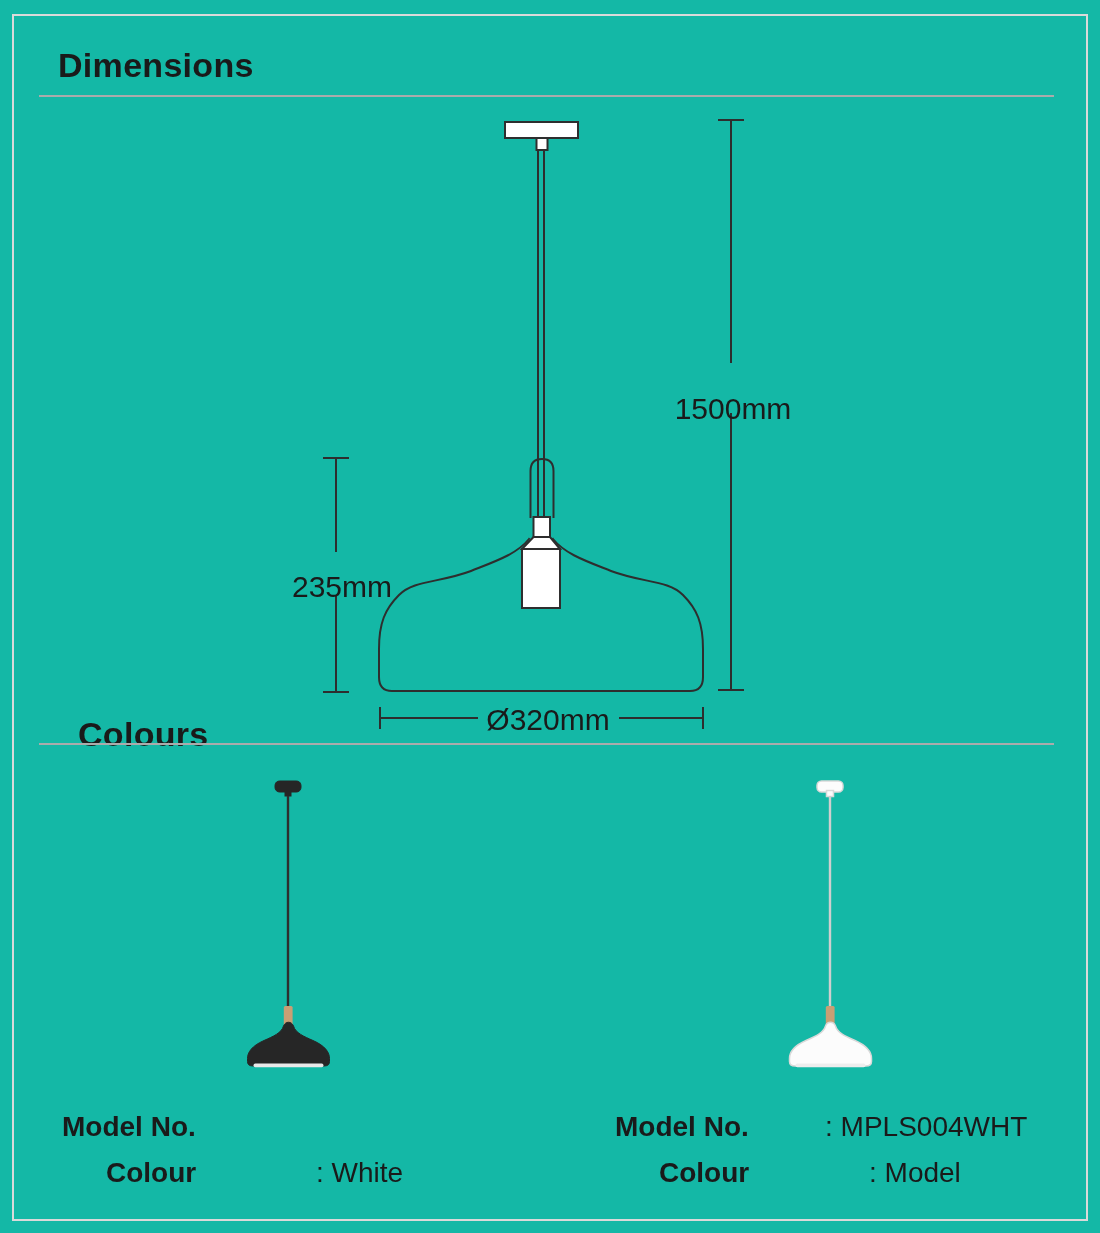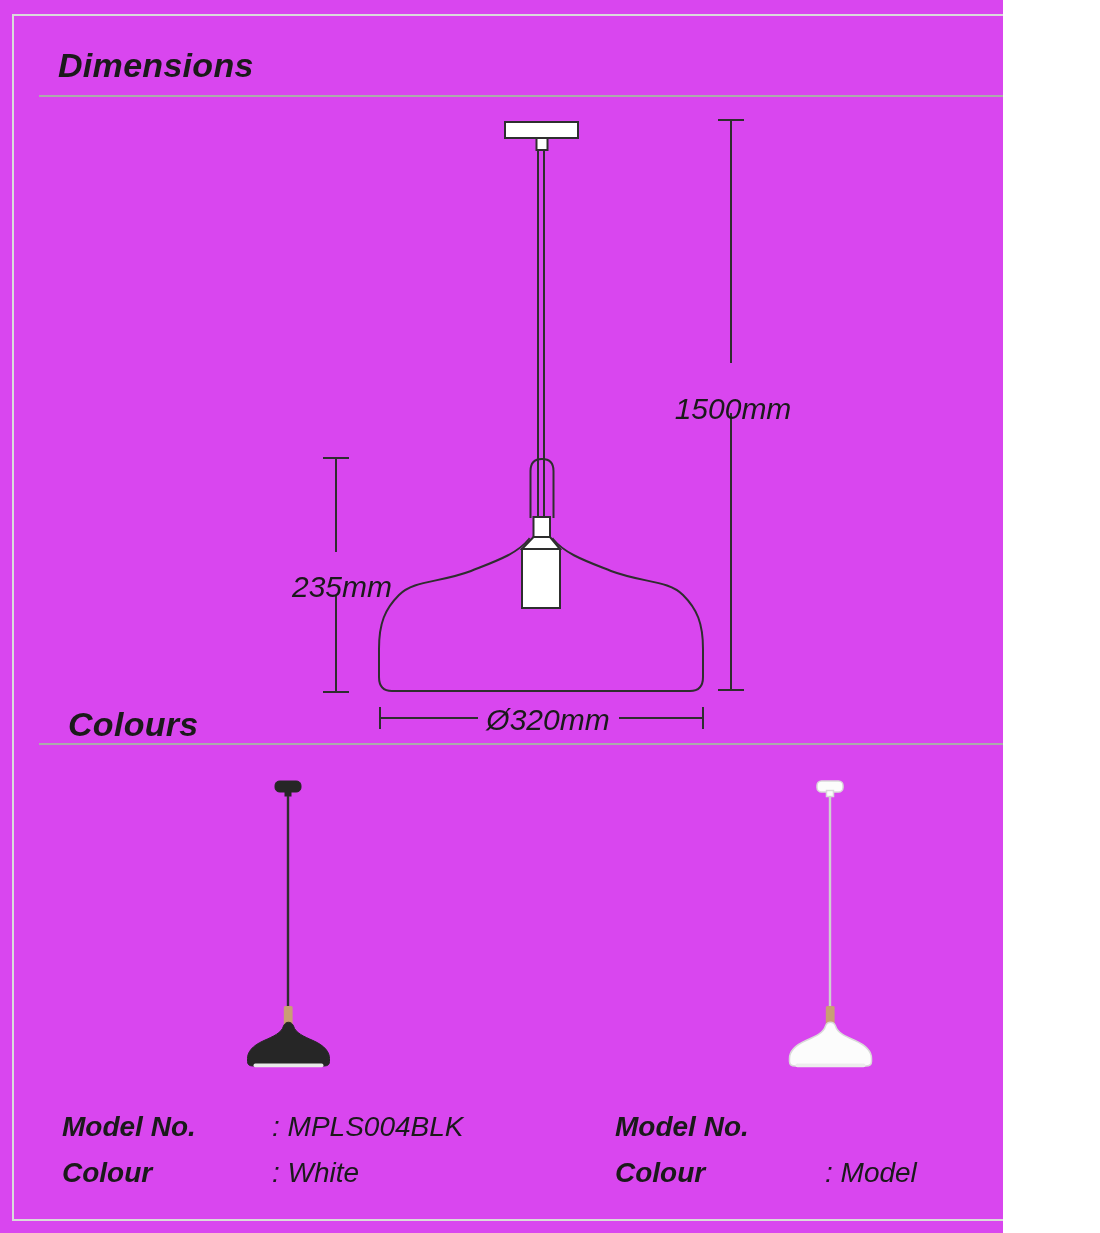--- a/index.html
+++ b/index.html
@@ -1,30 +1,30 @@
 <!DOCTYPE html>
 <html><head>
 <meta charset="utf-8">
 <style>
   html,body{margin:0;padding:0;background:#fff;}
   .stage{
-    position:relative;width:1003px;height:1233px;background:#d946ef;
-    font-family:"Liberation Sans",sans-serif;color:#1a1a1a;overflow:hidden;font-style:italic;
+    position:relative;width:1100px;height:1233px;background:#14b8a6;
+    font-family:"Liberation Sans",sans-serif;color:#1a1a1a;overflow:hidden;
   }
   .frame{position:absolute;left:12px;top:14px;width:1072px;height:1203px;border:2px solid #dadada;}
   .heading{position:absolute;font-size:34px;font-weight:bold;letter-spacing:.3px;line-height:1;}
   .rule{position:absolute;height:2px;background:#ababab;}
   .abs-svg{position:absolute;}
   .dim-label{
     position:absolute;transform:translate(-50%,-50%);
     font-size:30px;white-space:nowrap;line-height:1;
   }
   .spec{position:absolute;font-size:28px;line-height:33px;}
   .spec-row{display:flex;align-items:center;}
-  .spec-row + .spec-row{margin-top:13px;}
+  .spec-row + .spec-row{margin-top:13px;margin-left:44px;}
   .spec-label{width:210px;font-weight:bold;}
   .spec-value{font-weight:normal;white-space:nowrap;}
 </style>
 </head>
 <body>
 
 <div class="stage">
 
   <div class="frame"></div>
 
@@ -72,21 +72,21 @@
         <line x1="620" y1="718" x2="703" y2="718"></line>
         <line x1="703" y1="708" x2="703" y2="728"></line>
       </g>
     </g>
   </svg>
 
   <span class="dim-label" style="left:733px;top:409px;">1500mm</span>
   <span class="dim-label" style="left:342px;top:575px;margin-top:12px;">235mm</span>
   <span class="dim-label" style="left:548px;top:720px;">Ø320mm</span>
 
-  <h2 class="heading" style="left:62px;top:701px;margin:6px;">Colours</h2>
+  <h2 class="heading" style="left:62px;top:701px;margin:16px;">Colours</h2>
   <div class="rule" style="left:39px;top:743px;width:1015px;"></div>
 
   <svg class="abs-svg" style="left:240px;top:775px;" width="100" height="300" viewBox="0 0 100 300">
     <rect x="35" y="6" width="26" height="11" rx="4.5" fill="#262626" stroke="#262626"></rect>
     <rect x="44.5" y="15.5" width="7" height="6" fill="#262626"></rect>
     <rect x="46.8" y="21" width="2.4" height="212" fill="#2e2e2e"></rect>
     <rect x="43.8" y="231" width="8.8" height="24" rx="1.5" fill="#c99f74"></rect>
     <path d="M 43.5,251 C 41.5,258 33,261.5 24,265.5 C 11.5,271 7.5,277.5 7.5,283.5
              L 7.5,286.5 Q 7.5,291 13,291 L 84,291 Q 89.5,291 89.5,286.5
              L 89.5,283.5 C 89.5,277.5 85.5,271 73,265.5 C 64,261.5 55.5,258 53.5,251
@@ -102,31 +102,31 @@
     <path stroke-width="1.5" d="M 43.5,251 C 41.5,258 33,261.5 24,265.5 C 11.5,271 7.5,277.5 7.5,283.5
              L 7.5,286.5 Q 7.5,291 13,291 L 84,291 Q 89.5,291 89.5,286.5
              L 89.5,283.5 C 89.5,277.5 85.5,271 73,265.5 C 64,261.5 55.5,258 53.5,251
              C 51.5,246 45.5,246 43.5,251 Z" fill="#fcfcfc" stroke="#d9d9d9"></path>
     <rect x="13.5" y="288.6" width="70" height="3.6" rx="1.8" fill="#ededed"></rect>
   </svg>
 
   <div class="spec" style="left:62px;top:1110px;width:470px;">
     <div class="spec-row">
       <span class="spec-label">Model No.</span>
-      <span class="spec-value">: MPLS004BLK</span>
     </div>
     <div class="spec-row">
       <span class="spec-label">Colour</span>
       <span class="spec-value">: White</span>
     </div>
   </div>
 
   <div class="spec" style="left:615px;top:1110px;width:470px;">
     <div class="spec-row">
       <span class="spec-label">Model No.</span>
+      <span class="spec-value">: MPLS004WHT</span>
     </div>
     <div class="spec-row">
       <span class="spec-label">Colour</span>
       <span class="spec-value">: Model</span>
     </div>
   </div>
 
 </div>
 
 </body></html>

